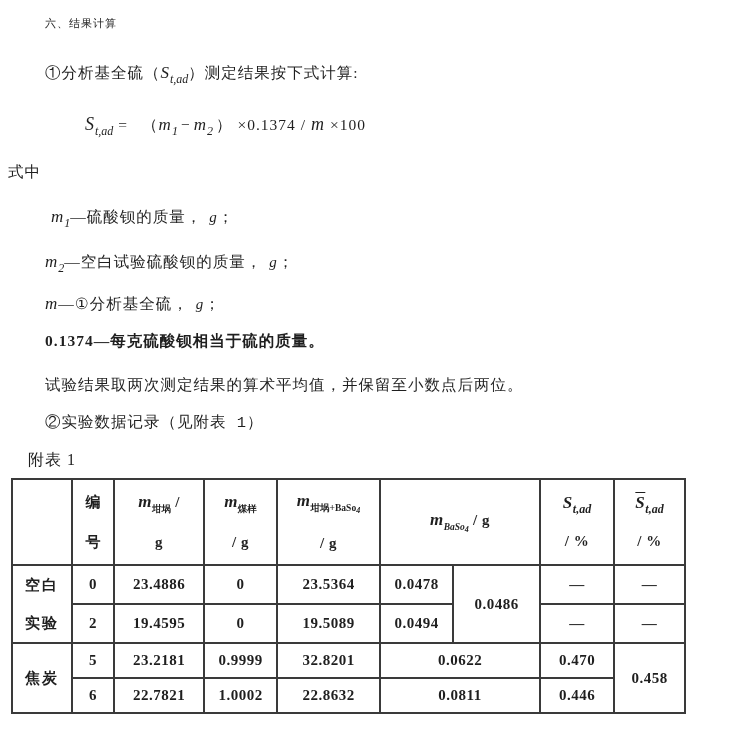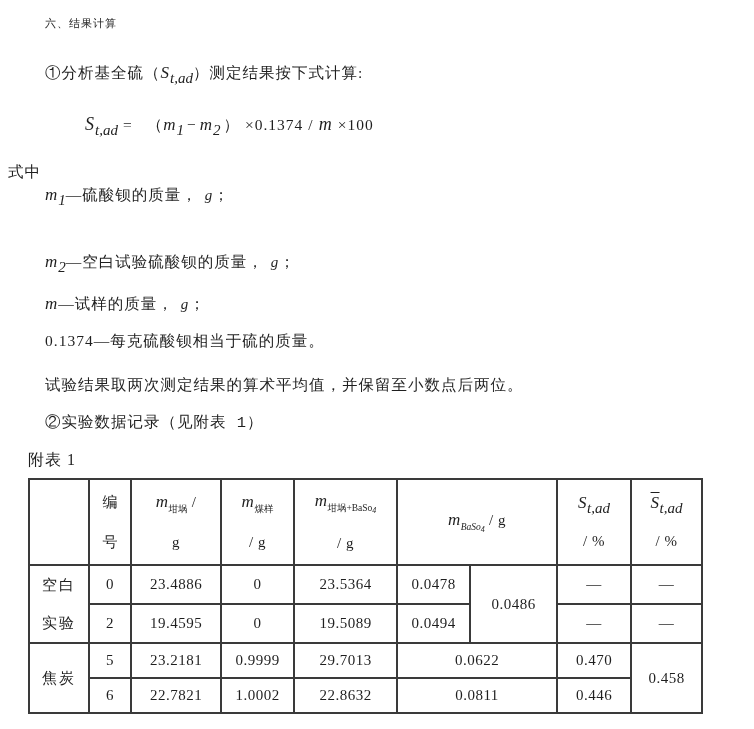--- a/index.html
+++ b/index.html
@@ -15,54 +15,55 @@
     left: 45px;
     font-size: 15.5px;
     letter-spacing: 1px;
     white-space: nowrap;
     line-height: 22px;
   }
   .title { top: 12px; font-size: 11px; }
   .para1 { top: 62px; }
   .formula { top: 113px; font-size: 15.5px; margin-left: 40px; }
   .where { top: 161px; left: 8px; }
-  .def1 { top: 184px; }
+  .def1 { top: 206px; margin-left: 6px; }
   .def2 { top: 251px; }
   .def3 { top: 293px; }
-  .def4 { top: 330px; }
+  .def4 { top: 330px; font-weight: bold; }
   .note { top: 374px; }
   .para2 { top: 412px; font-family: Liberation Mono, monospace; }
   .caption {
     position: absolute;
     top: 450px; left: 28px; width: 673px;
     font-size: 16px; letter-spacing: 1px;
   }
   .mi { font-style: italic; font-size: 17px; }
   .mi-big { font-style: italic; font-size: 18px; }
   sub.ms {
-    font-style: italic; font-size: 15px;
+    font-style: italic; font-size: 12px;
     vertical-align: -5px; letter-spacing: 0;
   }
   sub.msc {
     font-style: normal; font-size: 9.5px;
     vertical-align: -5px; letter-spacing: 0;
   }
   sub.ms4 { font-style: italic; font-size: 8px; vertical-align: -2px; }
   .unit { margin-left: 7px; font-style: italic; font-size: 15px; }
   .ov { text-decoration: overline; }
   .gap-l { margin-left: 14px; }
   .gap-s { margin-left: 5px; }
   .gap-xs { margin-left: 3px; }
 
   table.tbl {
     position: absolute;
-    top: 478px; left: 28px;
+    top: 478px; left: 11px;
     width: 673px;
     border-collapse: collapse;
     table-layout: fixed;
+    font-weight: bold;
   }
   table.tbl td {
     border: 2px solid #3a3a3a;
     text-align: center;
     vertical-align: middle;
     font-size: 15px;
     letter-spacing: 0.5px;
     padding: 0;
   }
   tr.hrow td { height: 86px; }
@@ -99,21 +100,21 @@
 
 <p class="p def1">
   <span class="mi">m</span><sub class="ms">1</sub><span>—硫酸钡的质量，</span><span class="unit">g</span><span>；</span>
 </p>
 
 <p class="p def2">
   <span class="mi">m</span><sub class="ms">2</sub><span>—空白试验硫酸钡的质量，</span><span class="unit">g</span><span>；</span>
 </p>
 
 <p class="p def3">
-  <span class="mi">m</span><sub class="ms"></sub><span>—试样的质量，</span><span class="unit">g</span><span>；</span>
+  <span class="mi">m</span><sub class="ms"></sub><span>—①分析基全硫，</span><span class="unit">g</span><span>；</span>
 </p>
 
 <p class="p def4">0.1374—每克硫酸钡相当于硫的质量。</p>
 
 <p class="p note">试验结果取两次测定结果的算术平均值，并保留至小数点后两位。</p>
 
 <p class="p para2">②实验数据记录（见附表 1）</p>
 
 <div class="caption">附表 1</div>
 
@@ -204,21 +205,21 @@
     <td>—</td>
   </tr>
 
   <tr class="drow">
     <td rowspan="2">
       <div class="gwrap gwrap1">焦炭</div>
     </td>
     <td>5</td>
     <td>23.2181</td>
     <td>0.9999</td>
-    <td>29.7013</td>
+    <td>32.8201</td>
     <td colspan="2">0.0622</td>
     <td>0.470</td>
     <td rowspan="2">0.458</td>
   </tr>
   <tr class="drow">
     <td>6</td>
     <td>22.7821</td>
     <td>1.0002</td>
     <td>22.8632</td>
     <td colspan="2">0.0811</td>

